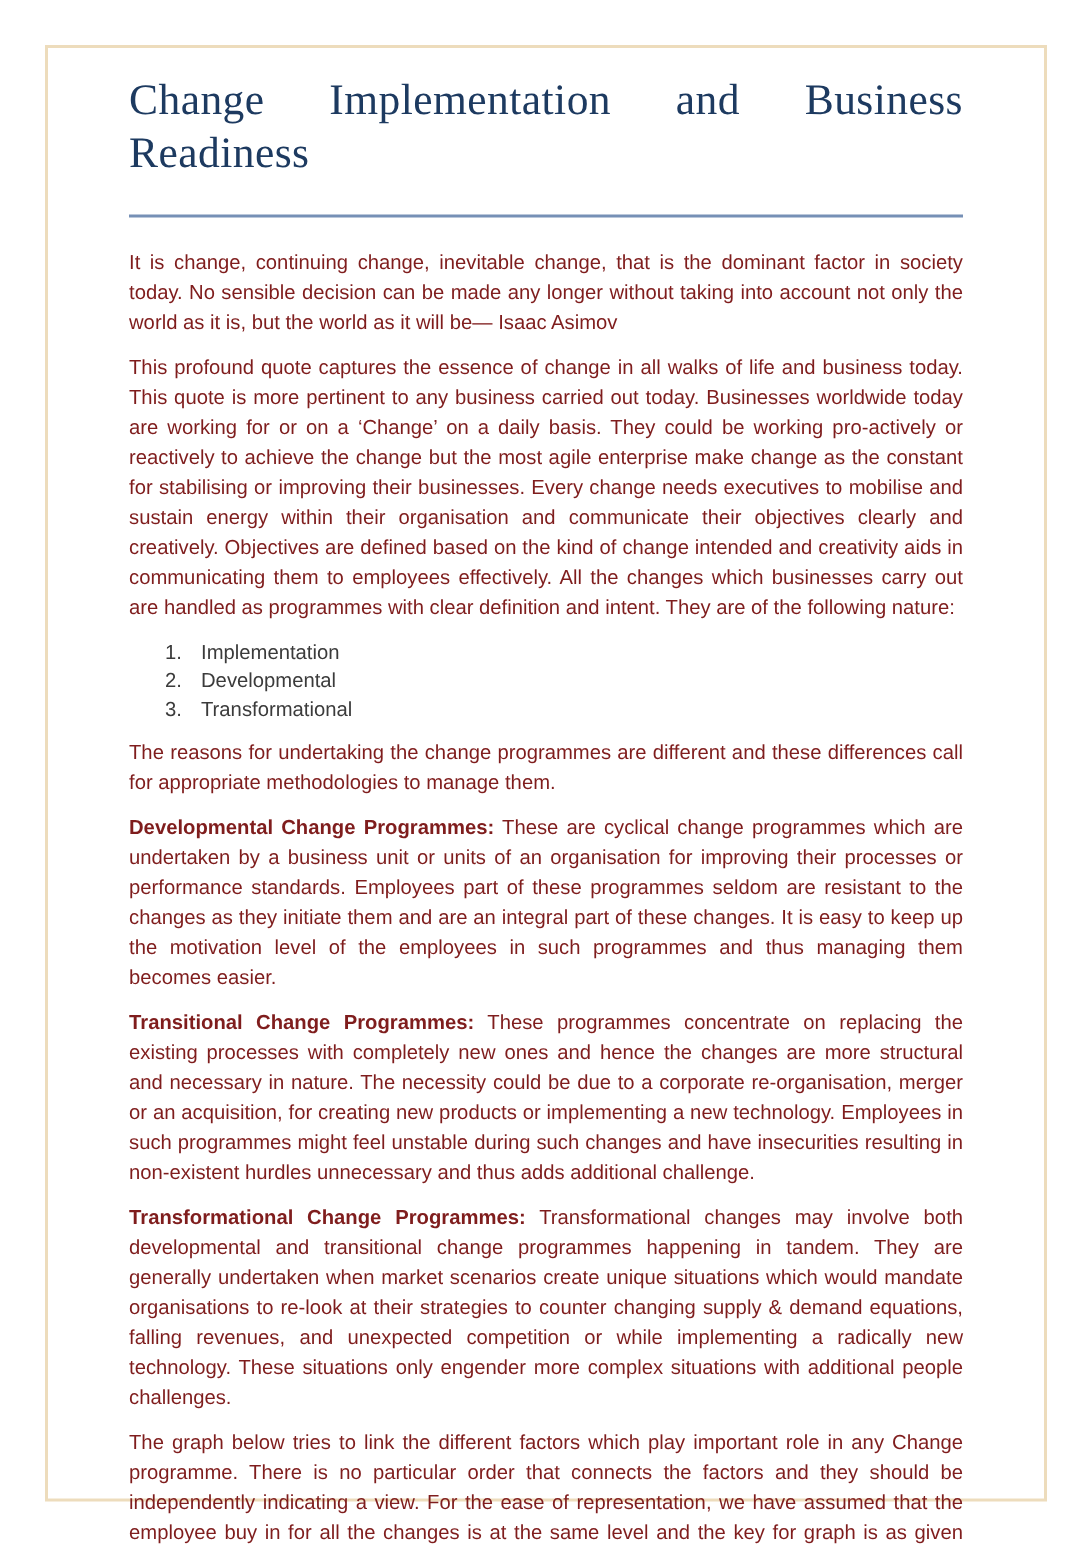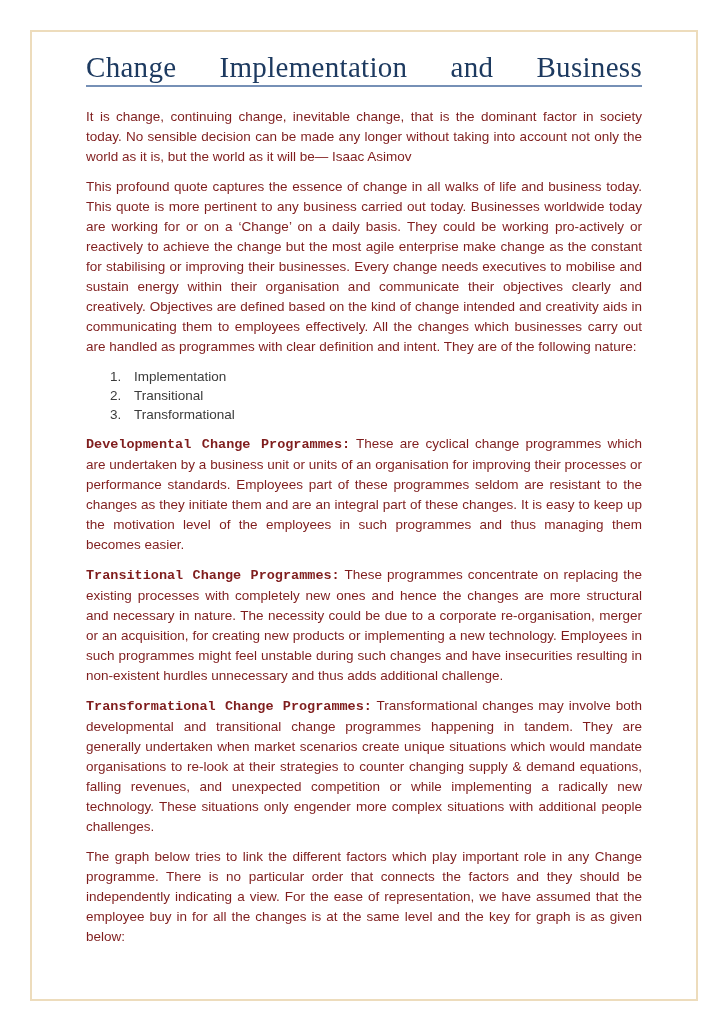--- a/index.html
+++ b/index.html
@@ -25,42 +25,42 @@
     box-sizing: content-box;
   }
   .content {
     position: absolute;
     left: 86px;
     top: 50px;
     width: 556px;
   }
   h1.doc-title {
     margin: 0 0 20px 0;
-    padding: 0 0 0 0;
+    padding: 0 0 23px 0;
     border-bottom: 2px solid #7690b6;
     font-family: "Liberation Serif", serif;
     font-weight: 400;
     font-size: 29px;
     line-height: 35px;
     color: #1d3a60;
     letter-spacing: 0.3px;
   }
   .title-line { display: block; }
   .title-line.justify-full {
     text-align: justify;
     text-align-last: justify;
   }
   p.body-para {
     margin: 0 0 10px 0;
     font-size: 13.5px;
     line-height: 20px;
     color: #7f1d1d;
     text-align: justify;
   }
-  p.body-para .lead-bold { font-weight: 700; font-family: Liberation Mono, monospace; }
+  p.body-para .lead-bold { font-weight: 700; }
   ol.doc-list {
     list-style: none;
     margin: 0 0 10px 0;
     padding: 0 0 0 24px;
   }
   ol.doc-list li {
     display: flex;
     font-size: 13.5px;
     line-height: 19px;
     color: #3b3b3b;
@@ -72,41 +72,43 @@
 </style>
 </head>
 <body>
 
 <div class="page-frame"></div>
 
 <div class="content">
 
   <h1 class="doc-title">
     <span class="title-line justify-full">Change Implementation and Business</span>
+    <span class="title-line">Readiness</span>
   </h1>
 
   <p class="body-para">It is change, continuing change, inevitable change, that is the dominant factor in society today. No sensible decision can be made any longer without taking into account not only the world as it is, but the world as it will be— Isaac Asimov</p>
 
   <p class="body-para">This profound quote captures the essence of change in all walks of life and business today.  This quote is more pertinent to any business carried out today. Businesses worldwide today are working for or on a ‘Change’ on a daily basis. They could be working pro-actively or reactively to achieve the change but the most agile enterprise make change as the constant for stabilising or improving their businesses. Every change needs executives to mobilise and sustain energy within their organisation and communicate their objectives clearly and creatively. Objectives are defined based on the kind of change intended and creativity aids in communicating them to employees effectively. All the changes which businesses carry out are handled as programmes with clear definition and intent. They are of the following nature:</p>
 
   <ol class="doc-list">
     <li>
       <span class="li-marker">1.</span>
       <span class="li-label">Implementation</span>
     </li>
     <li>
       <span class="li-marker">2.</span>
-      <span class="li-label">Transitional</span>
+      <span class="li-label">Developmental</span>
     </li>
     <li>
       <span class="li-marker">3.</span>
       <span class="li-label">Transformational</span>
     </li>
   </ol>
 
+  <p class="body-para">The reasons for undertaking the change programmes are different and these differences call for appropriate methodologies to manage them.</p>
 
   <p class="body-para">
     <span class="lead-bold">Developmental Change Programmes:</span><span> These are cyclical change programmes which are undertaken by a business unit or units of an organisation for improving their processes or performance standards. Employees part of these programmes seldom are resistant to the changes as they initiate them and are an integral part of these changes. It is easy to keep up the motivation level of the employees in such programmes and thus managing them becomes easier.</span>
   </p>
 
   <p class="body-para">
     <span class="lead-bold">Transitional Change Programmes:</span><span> These programmes concentrate on replacing the existing processes with completely new ones and hence the changes are more structural and necessary in nature. The necessity could be due to a corporate re-organisation, merger or an acquisition, for creating new products or implementing a new technology. Employees in such programmes might feel unstable during such changes and have insecurities resulting in non-existent hurdles unnecessary and thus adds additional challenge.</span>
   </p>
 
   <p class="body-para">

